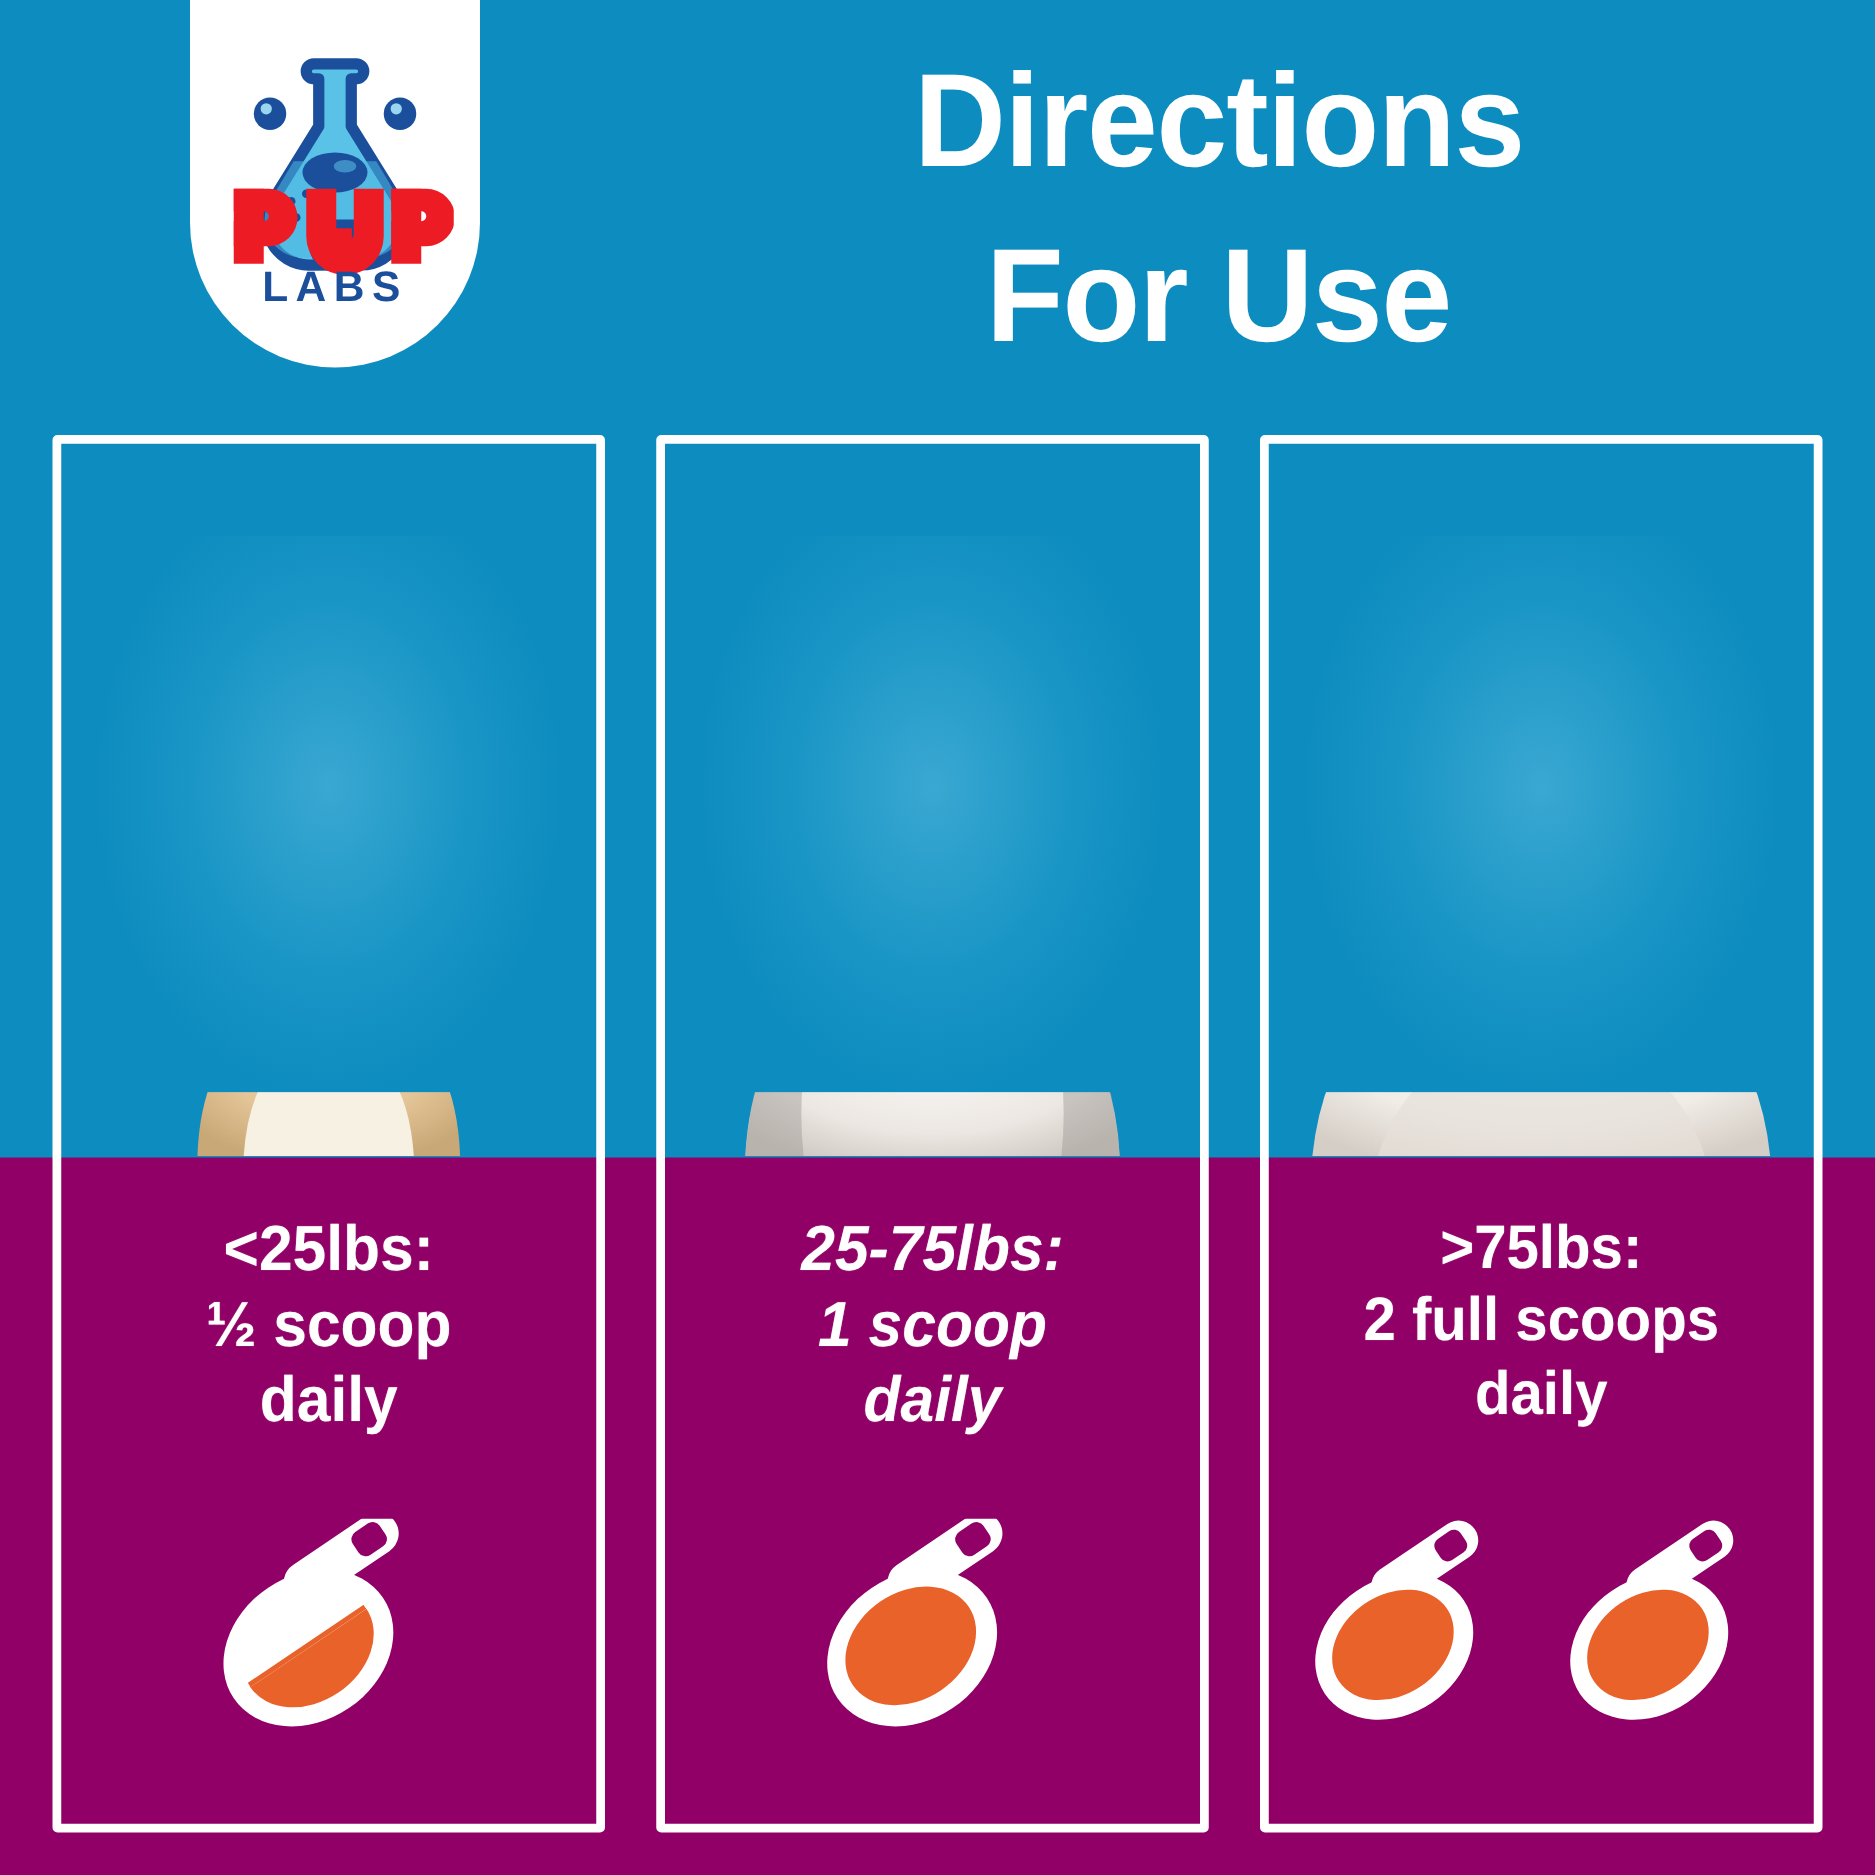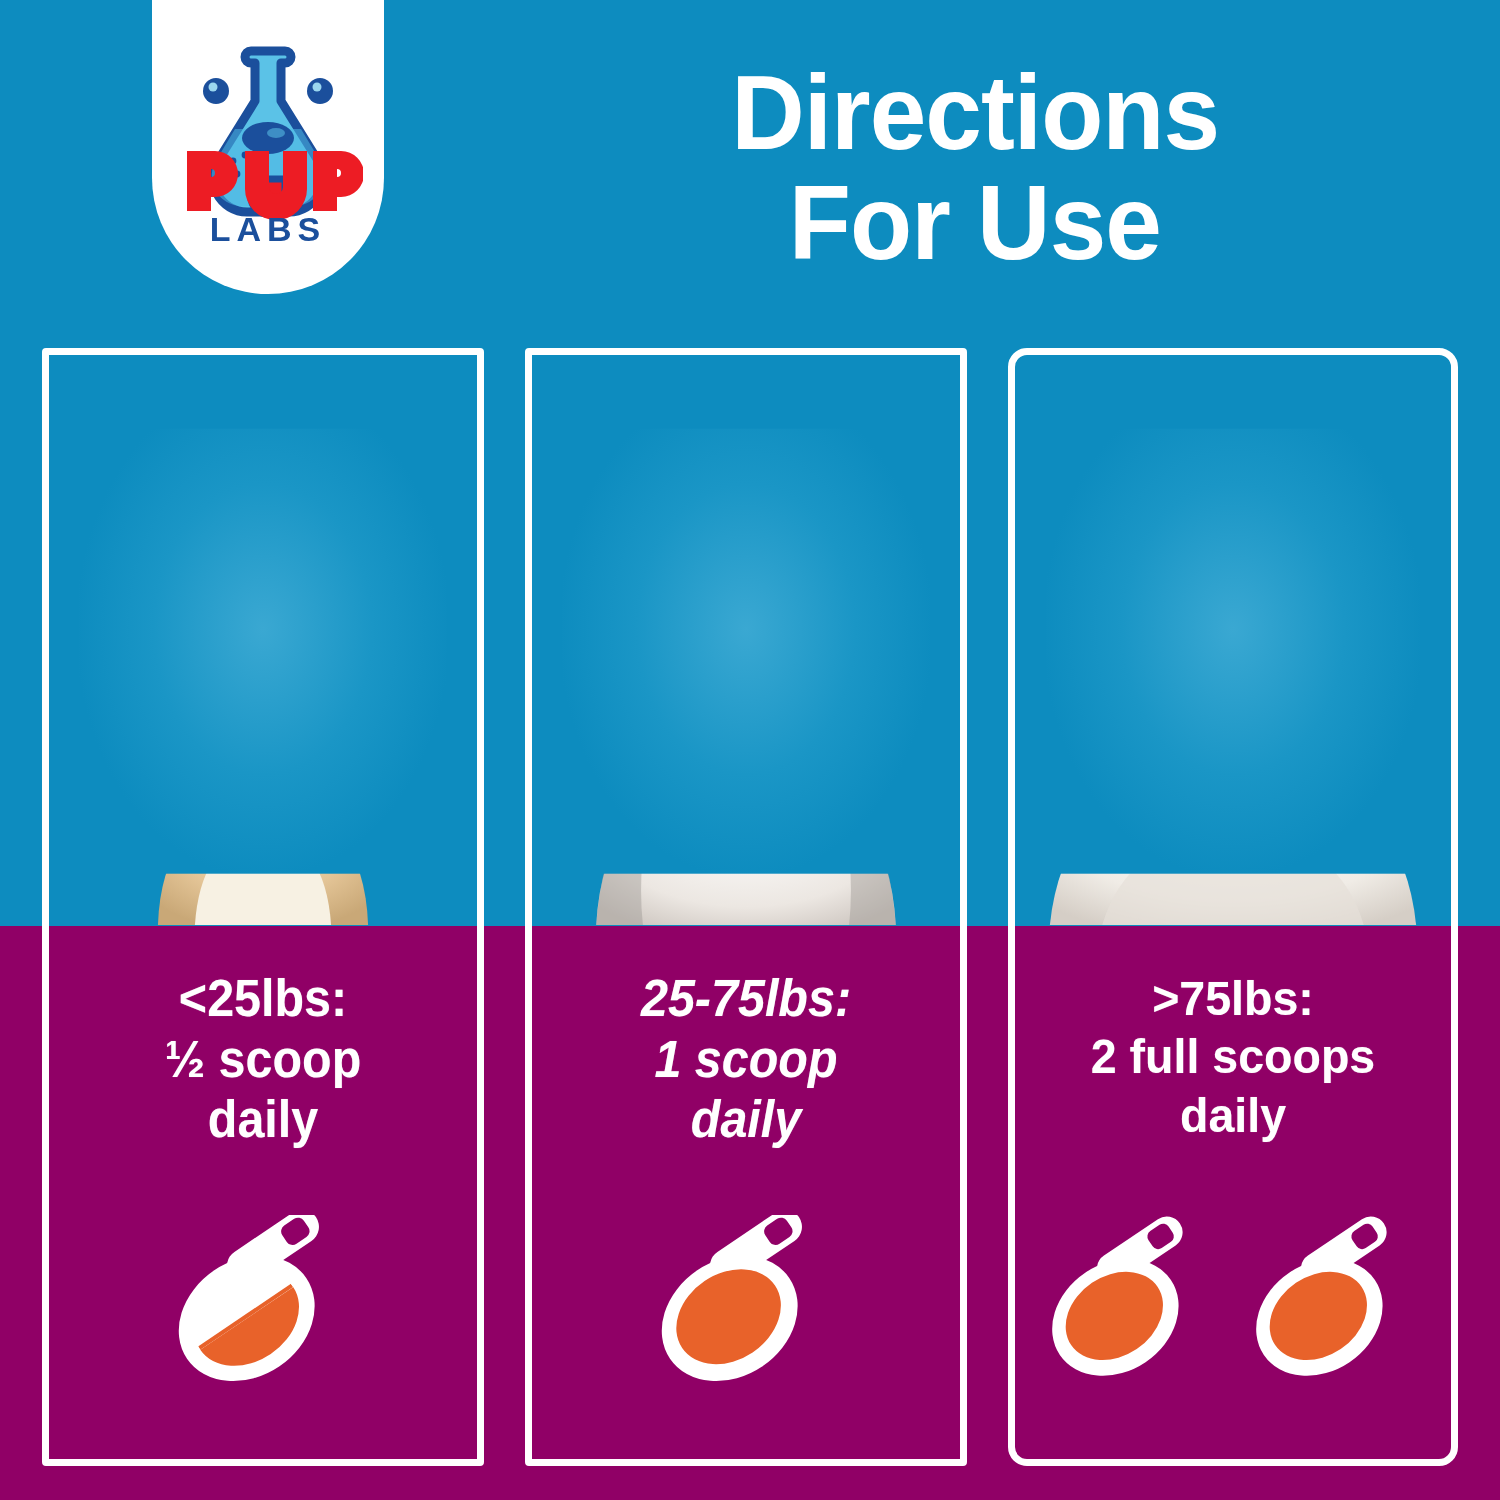--- a/index.html
+++ b/index.html
@@ -27,21 +27,21 @@
   #logo-badge {
     position:absolute; left:152px; top:-8px; width:232px; height:302px;
     background:#ffffff;
     border-radius:6px 6px 116px 116px;
     display:flex; align-items:center; justify-content:center;
   }
   #logo-badge svg { display:block; }
 
   #title-block {
     position:absolute; left:470px; top:42px; width:1010px; height:250px;
-    display:flex; flex-direction:column; align-items:center; justify-content:center;
+    display:flex; flex-direction:column; align-items:center; justify-content:space-between;
   }
   .title-line {
     color:#ffffff;
     font-weight:bold;
     font-size:106px;
     line-height:1.04;
     letter-spacing:-1px;
     text-align:center;
     transform:scaleX(0.96);
     white-space:nowrap;
@@ -53,21 +53,21 @@
   .panel {
     position:absolute;
     top:348px;
     height:1118px;
     border:7px solid #ffffff;
     border-radius:4px;
     overflow:hidden;
   }
   .panel-a { left:42px;   width:442px; }
   .panel-b { left:525px;  width:442px;font-style:italic; }
-  .panel-c { left:1008px; width:450px;border-radius:19px; }
+  .panel-c { left:1008px; width:450px; }
 
   .panel-photo {
     position:absolute; left:0; top:0; width:100%; height:570px;
     overflow:hidden;
   }
   .panel-caption {
     position:absolute; left:0; top:570px; width:100%; height:100%;
   }
 
   .dose-text {

